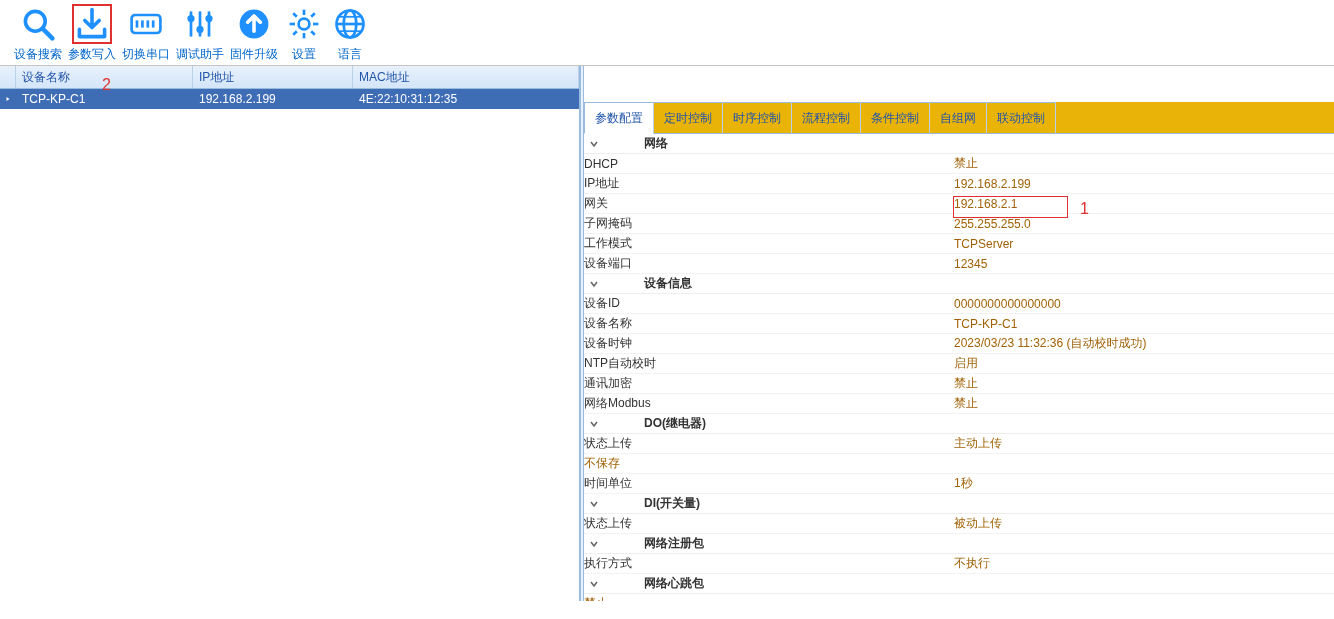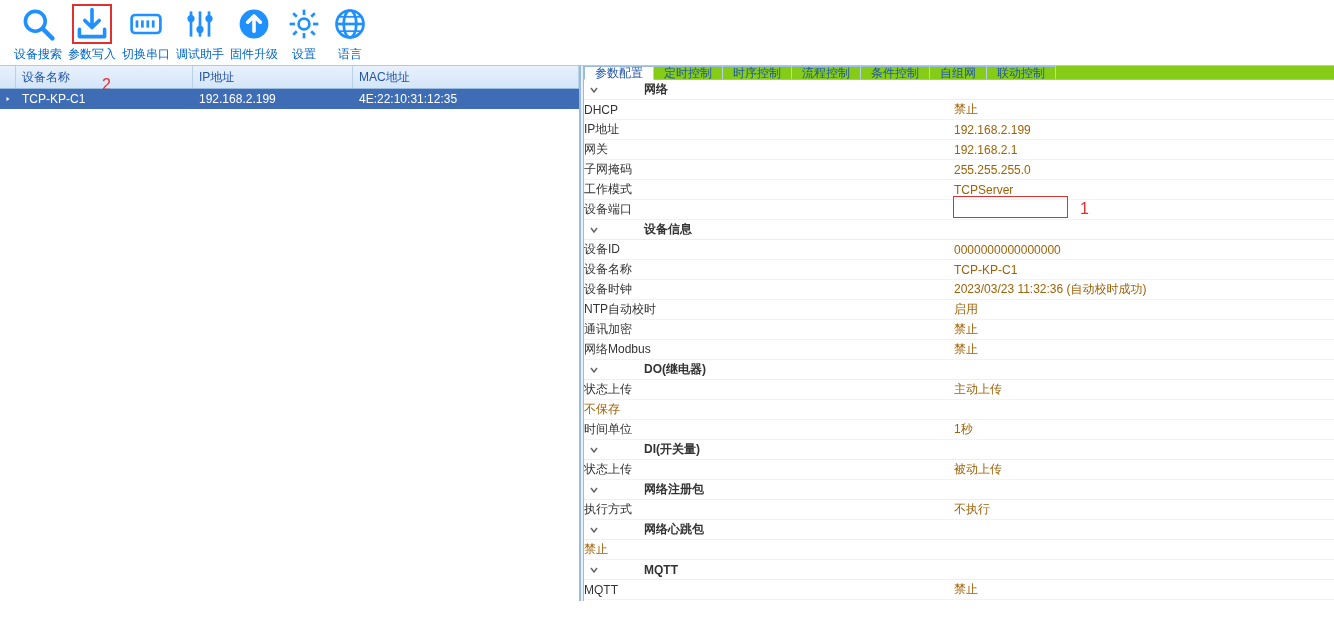--- a/index.html
+++ b/index.html
@@ -32,21 +32,21 @@
 .dev-row { display: flex; background: #3E6DB5; color: #fff; height: 20px; align-items: center; }
 .dev-row .rcell { padding: 2px 6px; }
 .dev-row .rc0 { width: 16px; display: flex; justify-content: center; }
 .rc0 svg { width: 8px; height: 8px; }
 .rc1 { width: 177px; }
 .rc2 { width: 160px; }
 .rc3 { flex: 1; }
 .dev-body { flex: 1; background: #fff; }
 
 
-.tabs { display: flex; background: #84cc16; border-bottom: 1px solid #99BBDD; height: 14px; }
+.tabs { display: flex; background: #eab308; border-bottom: 1px solid #99BBDD; height: 32px; margin-top: 36px; }
 .tab { padding: 3px 10px; color: #2255AA; border-right: 1px solid #B8D0E8; cursor: pointer; display: flex; align-items: center; border-top: 1px solid #99BBDD; }
 .tab:first-child { border-left: 1px solid #99BBDD; }
 .tab.active { background: #fff; border-bottom: 1px solid #fff; margin-bottom: -1px; }
 
 
 .propgrid { flex: 1; overflow-y: auto; background: #fff; }
 .pg-group { padding: 2px 4px; font-weight: bold; color: #333; border-bottom: 1px solid #EEE; display: flex; align-items: center; height: 20px; gap: 40px; }
 .pg-toggle { width: 12px; height: 12px; margin-right: 4px; display: flex; align-items: center; justify-content: center; color: #666; }
 .pg-row { display: flex; border-bottom: 1px solid #F2F2F2; height: 20px; align-items: center; }
 .pg-label { width: 370px; color: #333; }
@@ -198,20 +198,21 @@
         <div class="pg-row">
           <div class="pg-label">子网掩码</div>
           <div class="pg-value">255.255.255.0</div>
         </div>
         <div class="pg-row">
           <div class="pg-label">工作模式</div>
           <div class="pg-value">TCPServer</div>
         </div>
         <div class="pg-row">
           <div class="pg-label">设备端口</div>
+          <div class="pg-value">12345</div>
         </div>
         <div class="pg-group">
           <span class="pg-toggle">
             <svg width="10" height="10" viewBox="0 0 10 10">
               <path d="M2 3 L5 7 L8 3" fill="none" stroke="#666" stroke-width="1.5"></path>
             </svg>
           </span>
           <span>设备信息</span>
         </div>
         <div class="pg-row">

